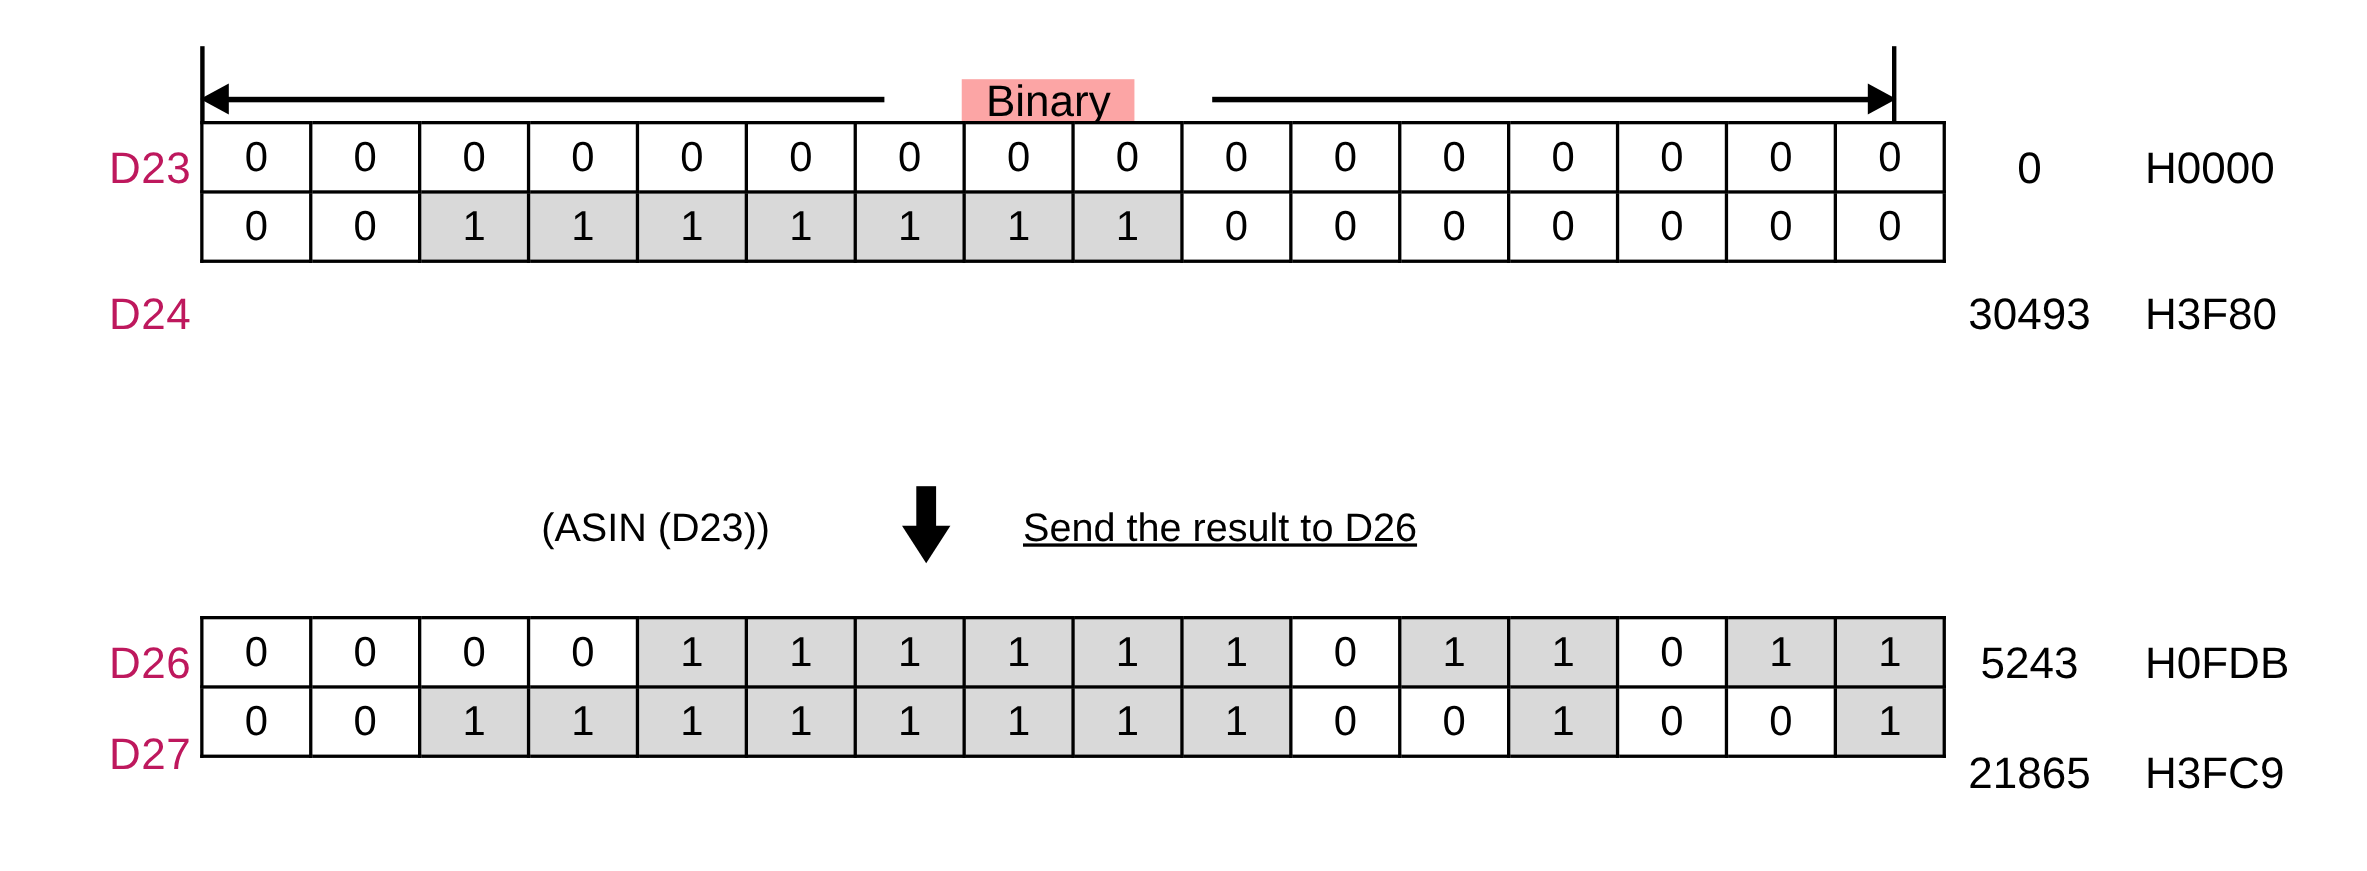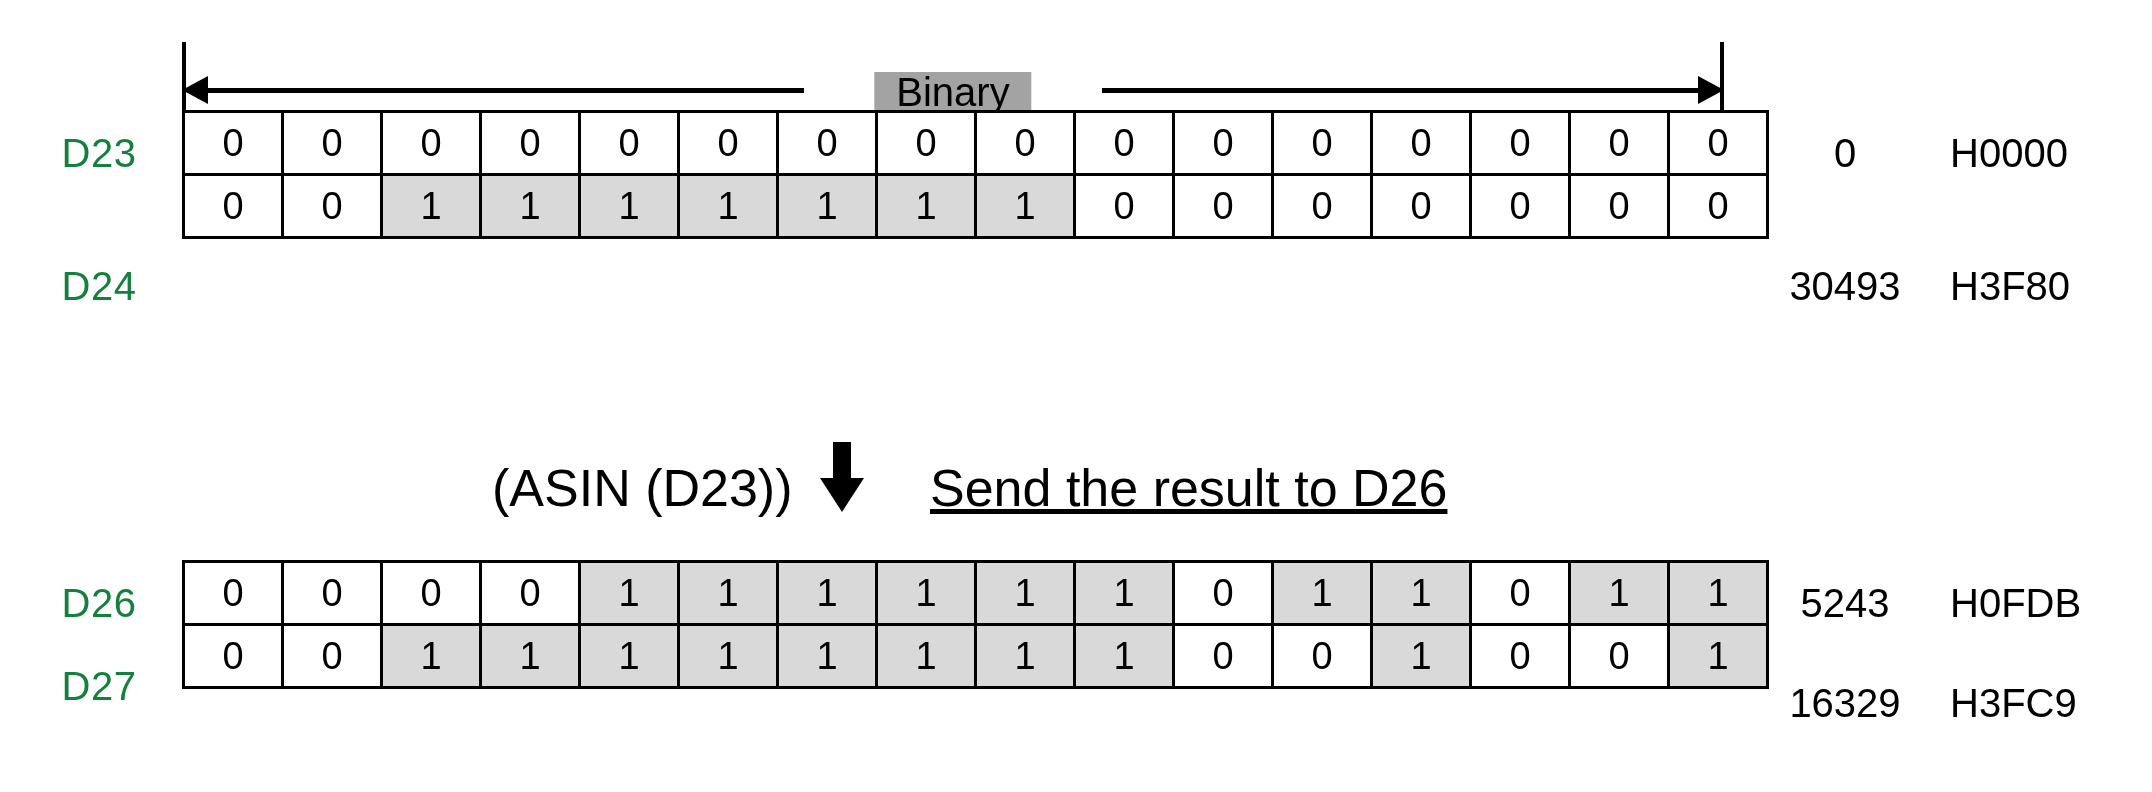--- a/index.html
+++ b/index.html
@@ -20,23 +20,23 @@
     position: absolute;
     inset: 0;
   }
 
   
   .row-label {
     position: absolute;
     font-size: 40px;
     line-height: 1;
     letter-spacing: 0.5px;
-    color: #15803d;
-    white-space: nowrap;
-    text-align: center;
+    color: #be185d;
+    white-space: nowrap;
+    text-align: right;
     width: 150px;
   }
 
   
   .bit-table {
     position: absolute;
     border-collapse: collapse;
     table-layout: fixed;
   }
   .bit-table td {
@@ -96,41 +96,41 @@
   .arrow-head.right {
     right: 0;
     border-left: 26px solid #000;
   }
 
   .binary-label {
     position: absolute;
     top: 30px;
     left: 50%;
     transform: translateX(-50%);
-    background: #a3a3a3;
+    background: #fca5a5;
     padding: 0 22px;
     font-size: 40px;
     line-height: 1;
     white-space: nowrap;
   }
 
   
   .val-dec, .val-hex {
     position: absolute;
     font-size: 40px;
     line-height: 1;
     white-space: nowrap;
   }
   .val-dec { width: 170px; text-align: center; left: 1760px; }
   .val-hex { width: 210px; text-align: left;  left: 1950px; }
 
   
   .mid-note {
     position: absolute;
-    font-size: 52px;
+    font-size: 36px;
     line-height: 1;
     white-space: nowrap;
   }
   .down-arrow {
     position: absolute;
     left: 820px;
     top: 442px;
     width: 44px;
     height: 70px;
   }
@@ -265,16 +265,16 @@
           <td class="on">1</td>
           <td>0</td>
           <td>0</td>
           <td class="on">1</td>
         </tr>
       </tbody>
   </table>
 
   <div class="val-dec" style="top:583px;">5243</div>
   <div class="val-hex" style="top:583px;">H0FDB</div>
-  <div class="val-dec" style="top:683px;">16329</div>
+  <div class="val-dec" style="top:683px;">21865</div>
   <div class="val-hex" style="top:683px;">H3FC9</div>
 
 </div>
 
 </body></html>

